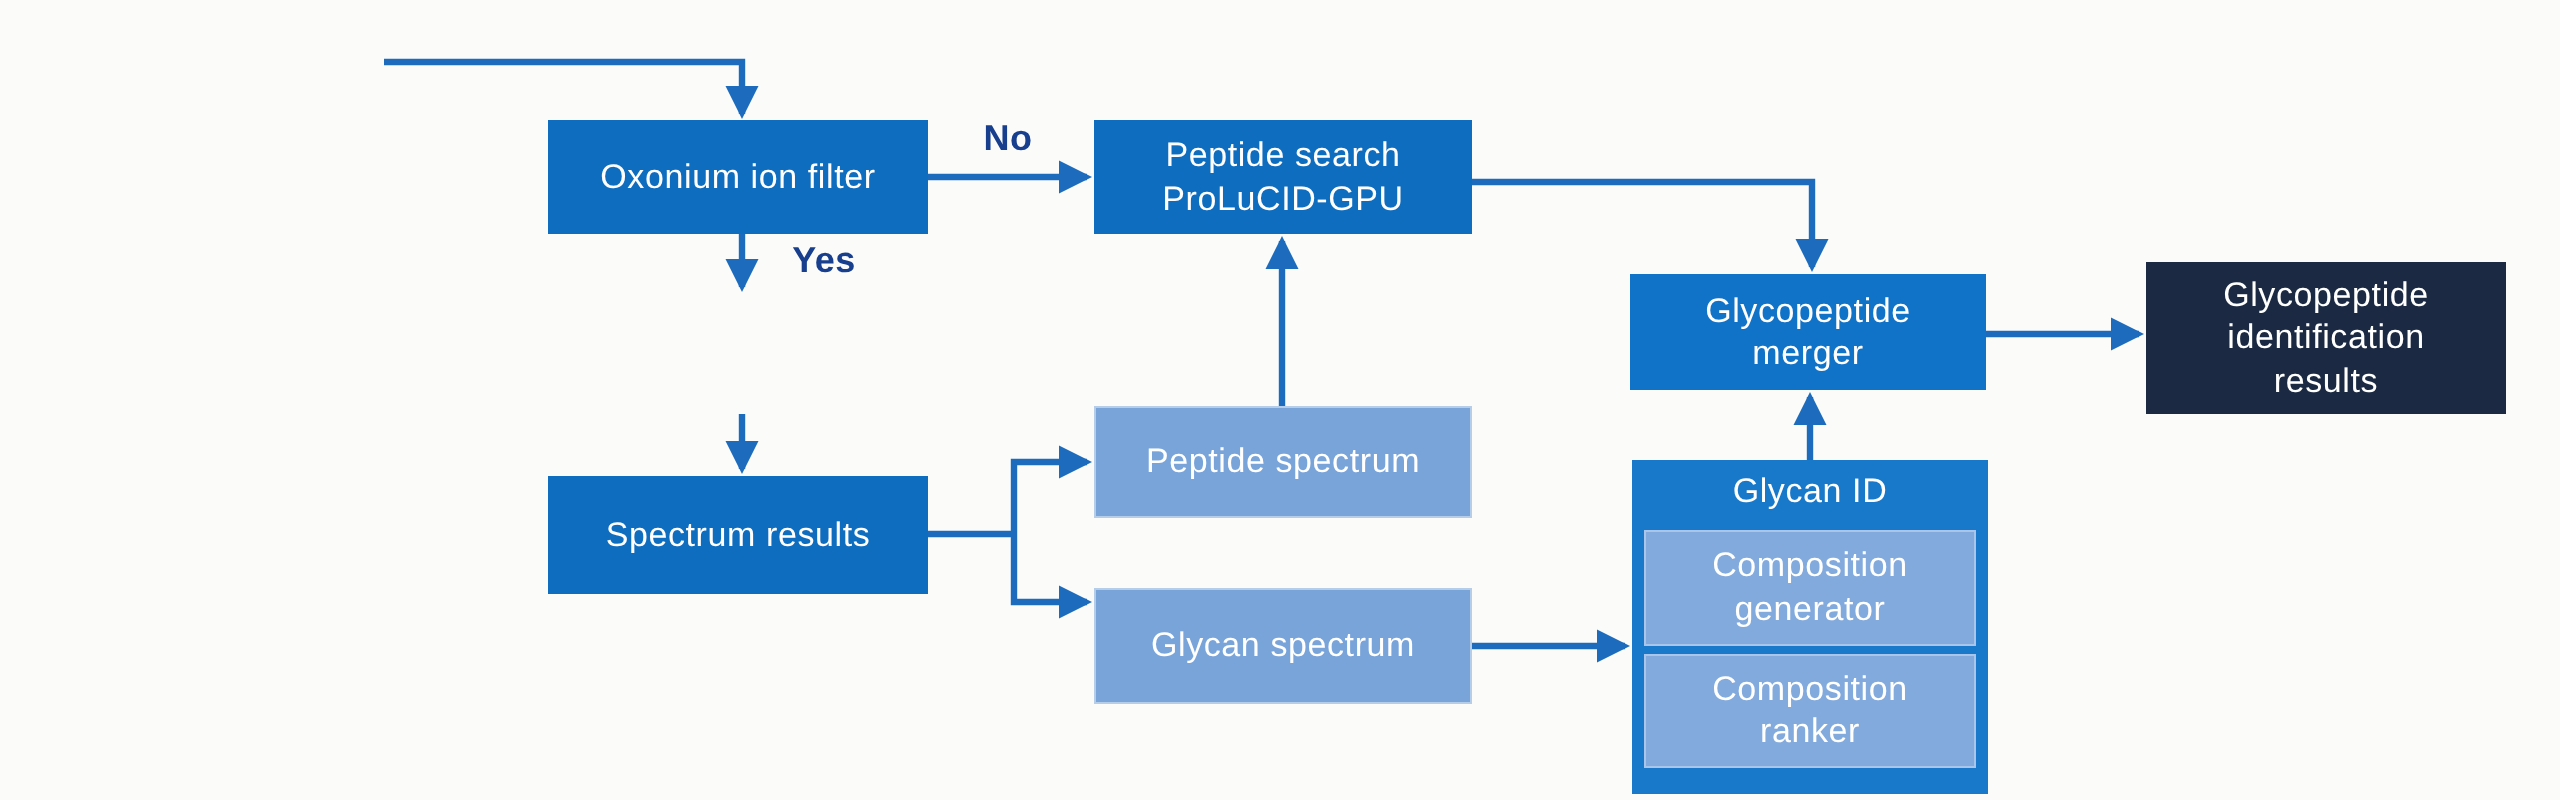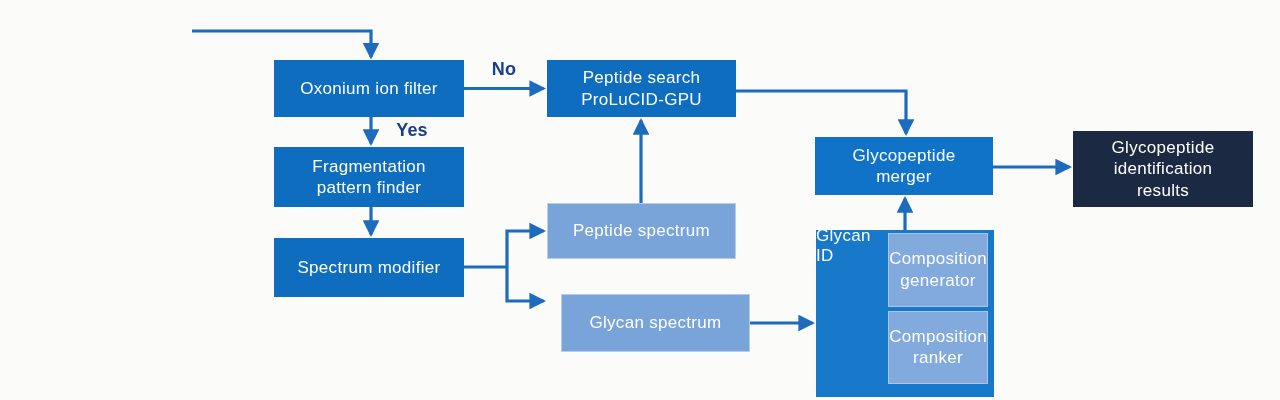--- a/index.html
+++ b/index.html
@@ -46,27 +46,27 @@
     line-height:1.26;
     letter-spacing:0.3px;
     white-space:pre-line;
   }
   .node-ms2{left:5px;top:5px;width:187px;height:56px;background:var(--ms2-box);border:1px solid var(--light-border);}
   .node-oxonium{left:274px;top:60px;width:190px;height:57px;background:var(--process-box);}
   .node-fragmentation{left:274px;top:147px;width:190px;height:60px;background:var(--process-box);}
   .node-spectrum-modifier{left:274px;top:238px;width:190px;height:59px;background:var(--process-box);}
   .node-peptide-search{left:547px;top:60px;width:189px;height:57px;background:var(--process-box);}
   .node-peptide-spectrum{left:547px;top:203px;width:189px;height:56px;background:var(--spectrum-box);border:1px solid var(--light-border);}
-  .node-glycan-spectrum{left:547px;top:294px;width:189px;height:58px;background:var(--spectrum-box);border:1px solid var(--light-border);margin-left:14px;}
+  .node-glycan-spectrum{left:547px;top:294px;width:189px;height:58px;background:var(--spectrum-box);border:1px solid var(--light-border);}
   .node-merger{left:815px;top:137px;width:178px;height:58px;background:var(--merger-box);}
   .node-results{left:1073px;top:131px;width:180px;height:76px;background:var(--results-box);}
   .group-glycan-id{
     position:absolute;left:816px;top:230px;width:178px;height:167px;
     background:var(--glycan-id-box);
-    display:flex;flex-direction:row;
+    display:flex;flex-direction:column;
   }
   .group-glycan-id .group-title{
     height:32px;
     display:flex;align-items:center;justify-content:center;
     color:var(--text);font-size:17px;letter-spacing:0.3px;
   }
   .group-glycan-id .group-body{
     flex:1;
     padding:3px 6px 13px 6px;
     display:flex;flex-direction:column;gap:4px;
@@ -111,24 +111,22 @@
     <path d="M641 203 V120.5" marker-end="url(#arr)"></path>
     <path d="M736 91 H906 V133.5" marker-end="url(#arr)"></path>
     <path d="M736 323 H812.5" marker-end="url(#arr)"></path>
     <path d="M905 230 V198.5" marker-end="url(#arr)"></path>
     <path d="M993 167 H1069.5" marker-end="url(#arr)"></path>
   </svg>
 
 
   <div class="node node-oxonium">Oxonium ion filter</div>
 
-  <div class="node node-fragmentation">Fragmentation
-pattern finder</div>
 
-  <div class="node node-spectrum-modifier">Spectrum modifier</div>
+  <div class="node node-spectrum-modifier">Spectrum results</div>
 
   <div class="node node-peptide-spectrum">Peptide spectrum</div>
 
   <div class="node node-peptide-search">Peptide search
 ProLuCID-GPU</div>
 
   <div class="node node-glycan-spectrum">Glycan spectrum</div>
 
   <div class="node node-merger">Glycopeptide
 merger</div>

